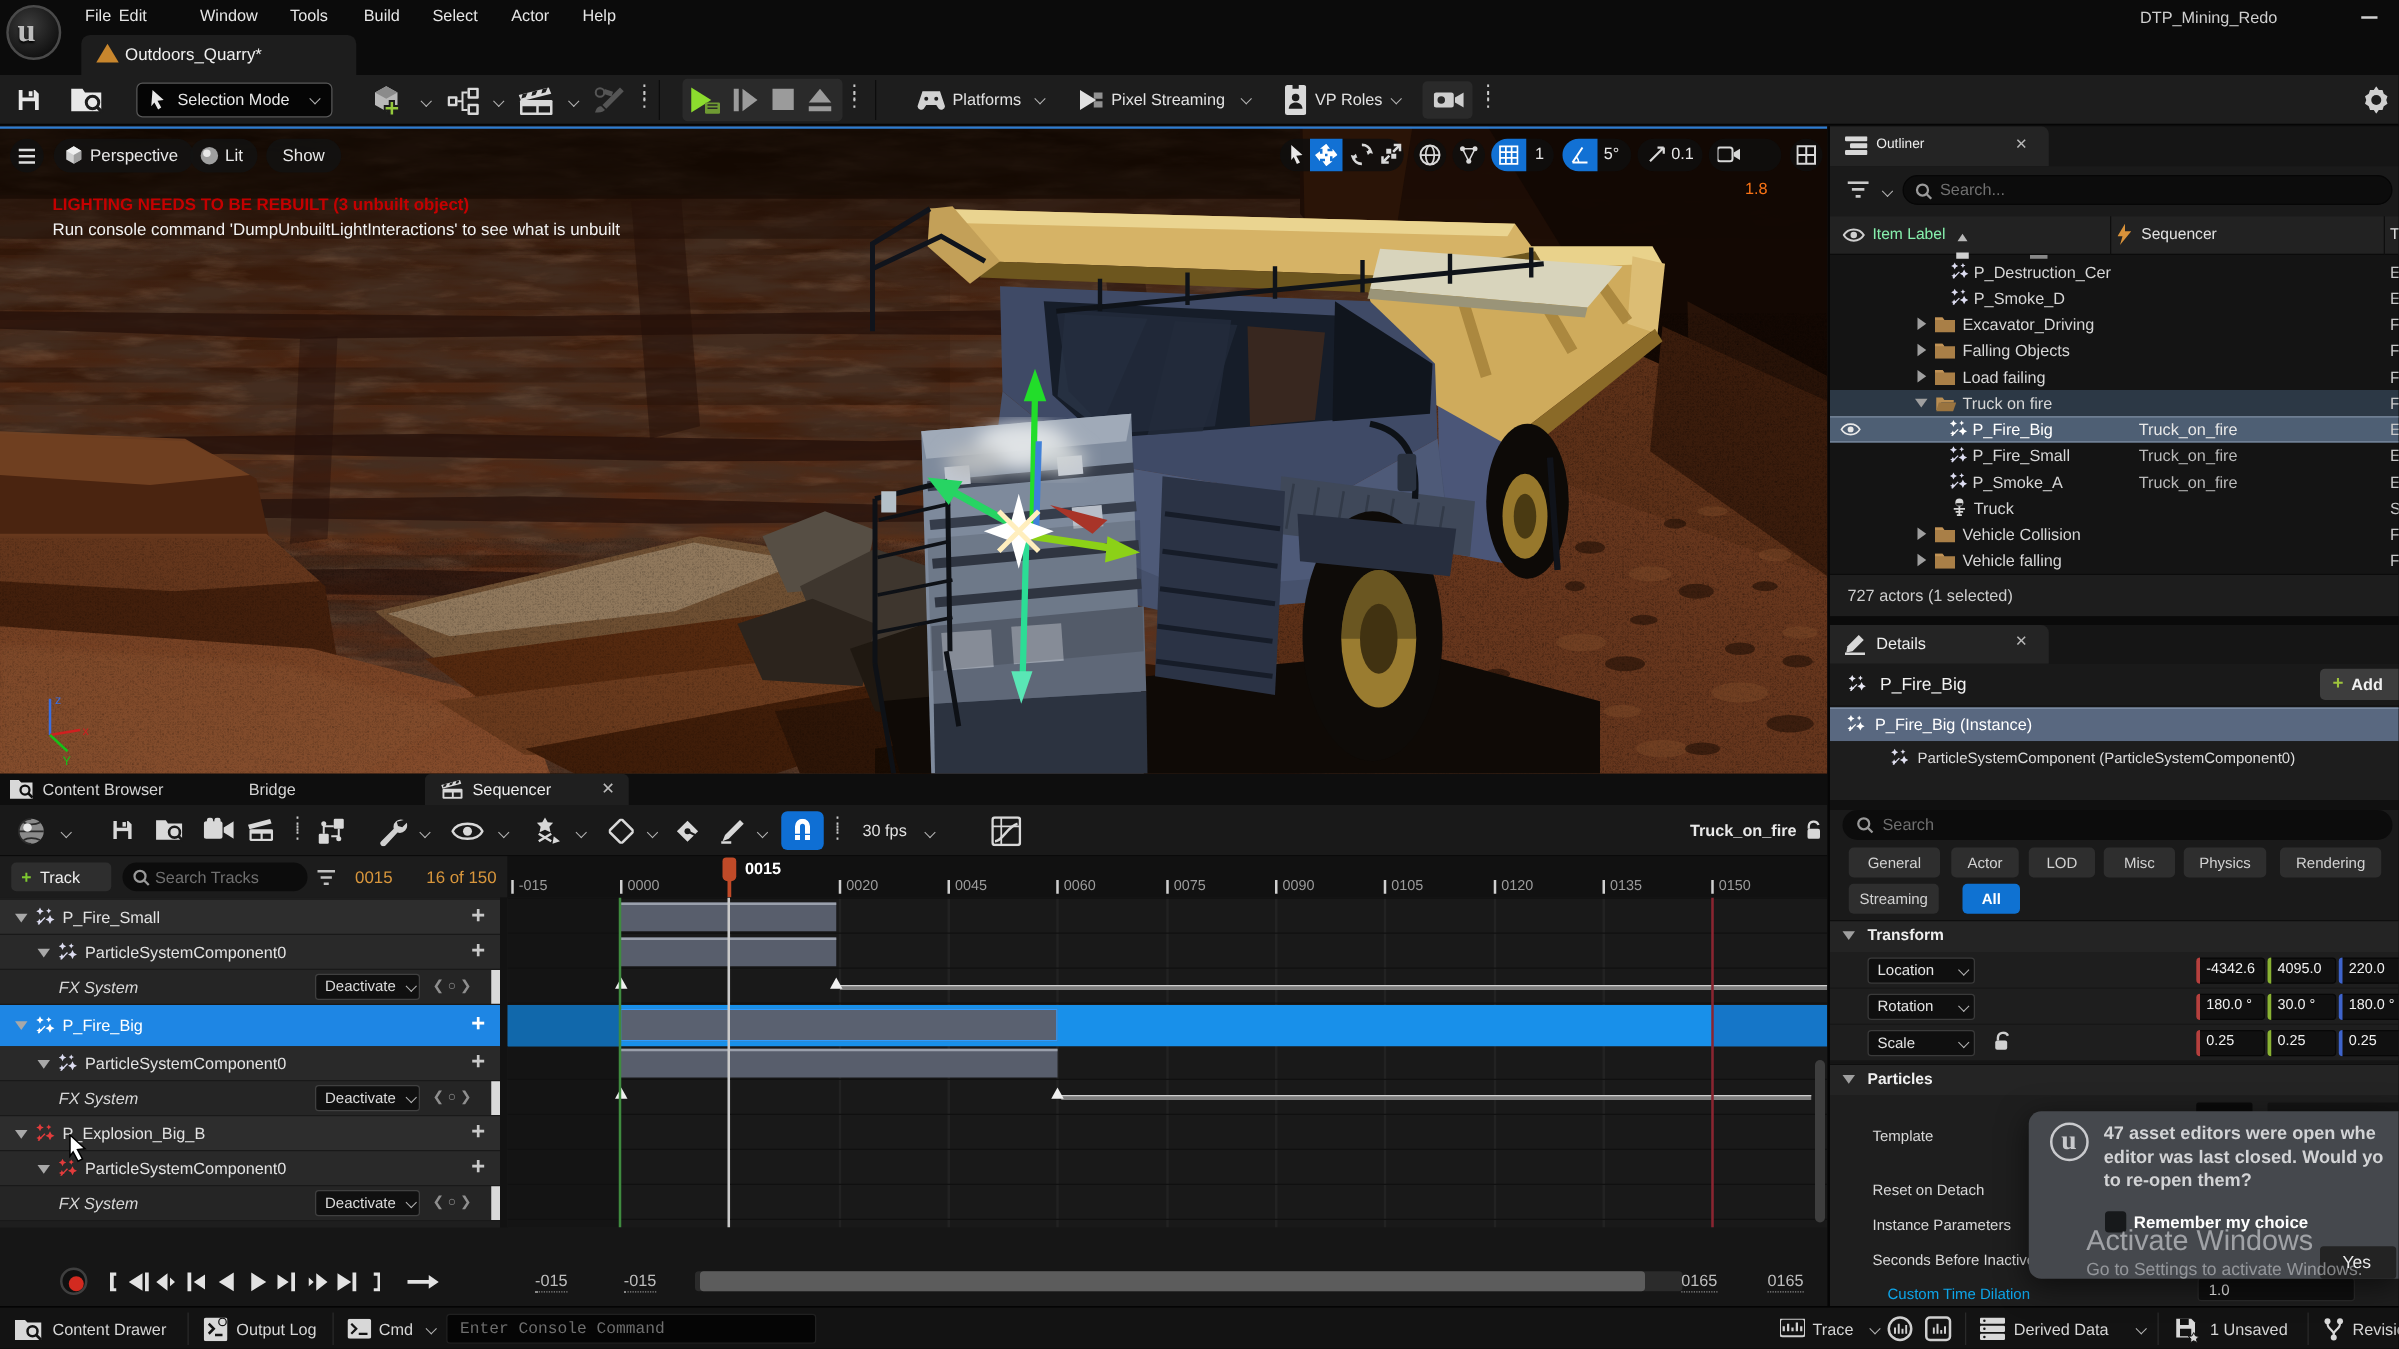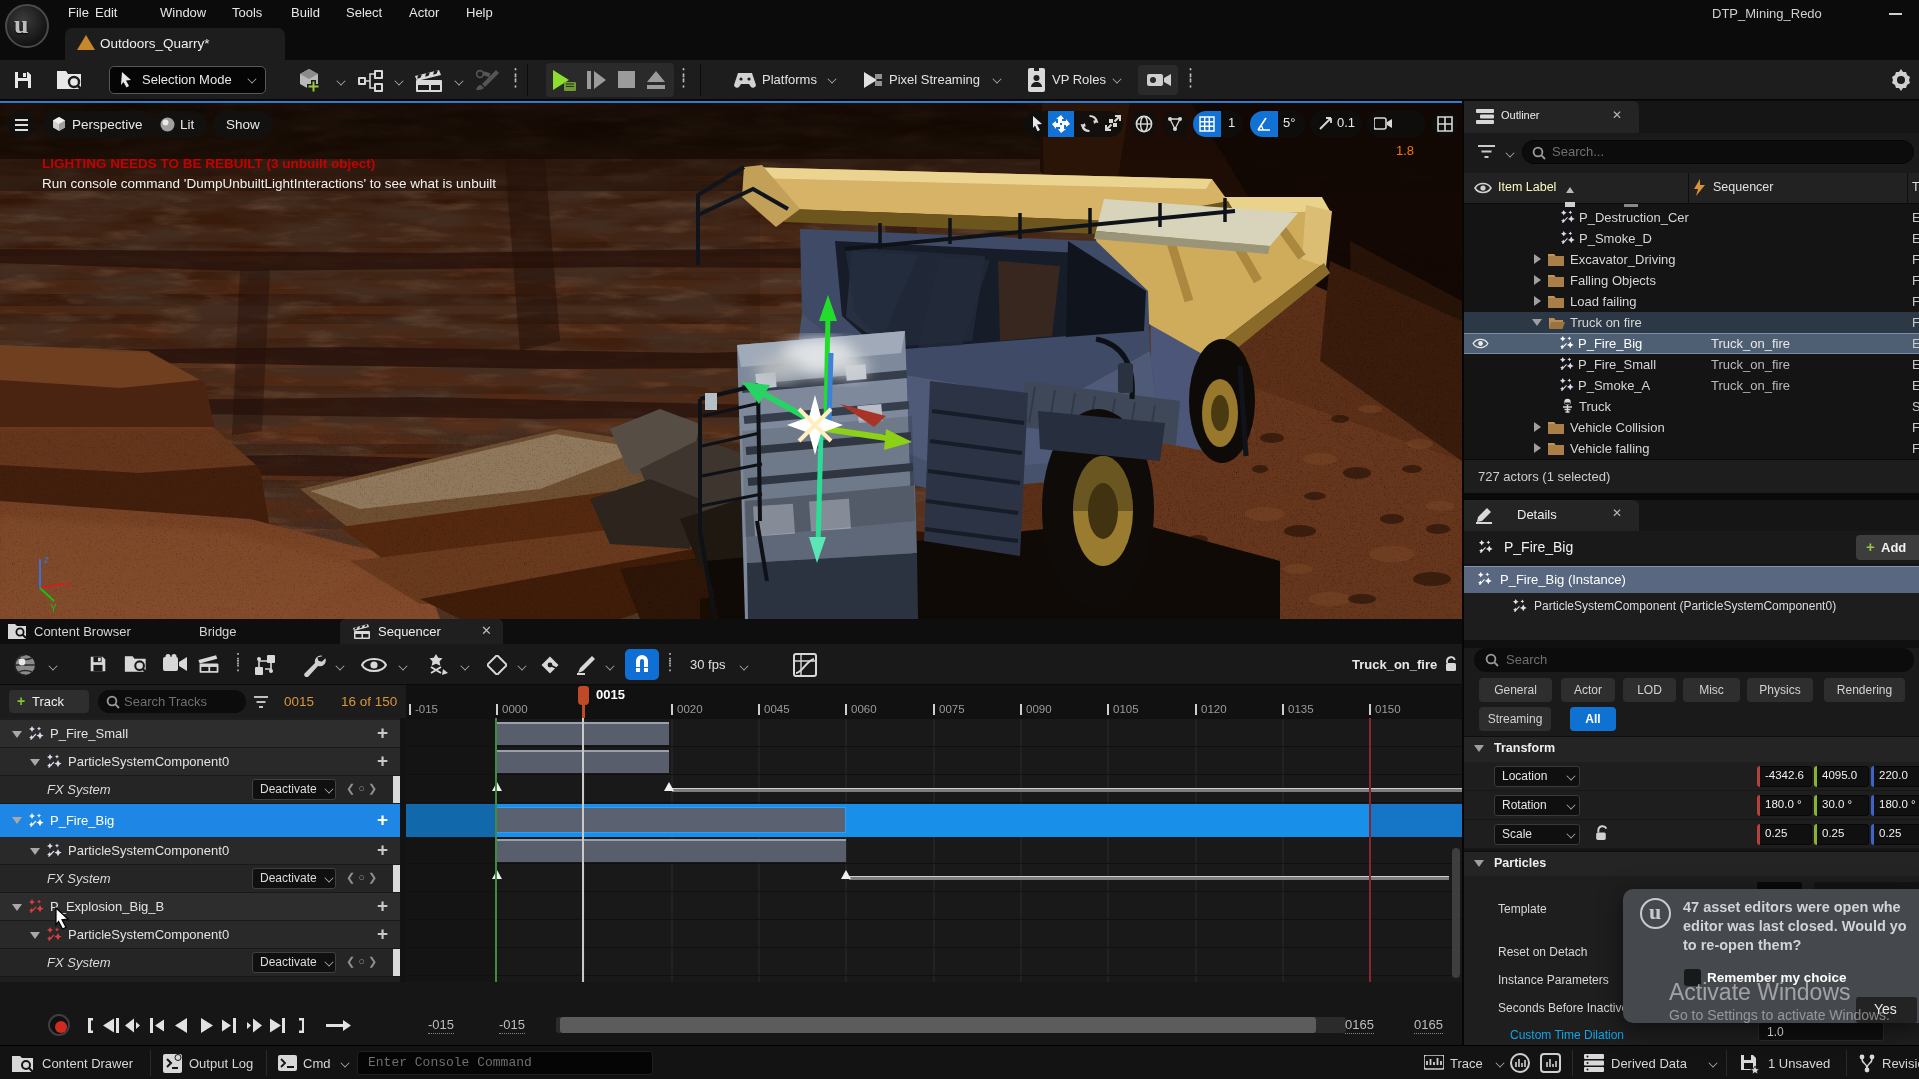--- a/index.html
+++ b/index.html
@@ -826,21 +826,21 @@
     <svg class="abs" style="left:68px;top:45px;" width="14" height="14" viewBox="0 0 14 14">
         <circle cx="6" cy="6" r="4.4" fill="none" stroke="#9a9a9a" stroke-width="1.8"></circle>
         <line x1="9.2" y1="9.2" x2="13" y2="13" stroke="#9a9a9a" stroke-width="1.8"></line>
       </svg>
     <div class="abs" style="left:88px;top:43px;font-size:13px;color:#707070;">Search...</div>
     <div class="abs" style="left:0;top:72px;width:457px;height:31px;background:#222;border-bottom:1px solid #0b0b0b;"></div>
     <svg class="abs" style="left:10px;top:81px;" width="18" height="12" viewBox="0 0 18 12">
         <path d="M1 6c3.5-6 12.5-6 16 0-3.5 6-12.5 6-16 0z" fill="none" stroke="#cfcfcf" stroke-width="1.6"></path>
         <circle cx="9" cy="6" r="2.6" fill="#cfcfcf"></circle>
       </svg>
-    <div class="abs" style="left:34px;top:79px;font-size:12.5px;color:#fef9c3;">Item Label</div>
+    <div class="abs" style="left:34px;top:79px;font-size:12.5px;color:#86efac;">Item Label</div>
     <div class="abs" style="left:102px;top:86px;width:0;height:0;border-left:4.5px solid transparent;border-right:4.5px solid transparent;border-bottom:6px solid #b8b8b8;"></div>
     <div class="abs" style="left:224px;top:72px;width:1px;height:31px;background:#0e0e0e;"></div>
     <svg class="abs" style="left:230px;top:78px;" width="11" height="17" viewBox="0 0 11 17">
         <path d="M6 0L0 10h4l-2 7 9-11H6z" fill="#d8923a"></path>
       </svg>
     <div class="abs" style="left:249px;top:79px;font-size:12.5px;color:#e0e0e0;">Sequencer</div>
     <div class="abs" style="left:443px;top:72px;width:1px;height:31px;background:#0e0e0e;"></div>
     <div class="abs" style="left:448px;top:79px;font-size:12.5px;color:#e0e0e0;">T</div>
     <div class="abs" style="left:101px;top:101px;width:10px;height:5px;background:#cfcfcf;"></div>
       <div class="abs" style="left:160px;top:103px;width:14px;height:3px;background:#888;"></div>
@@ -959,21 +959,21 @@
     <div class="abs" style="left:448px;top:340px;font-size:13px;color:#c9c9c9;">F</div>
     <div class="abs" style="left:0;top:358px;width:457px;height:34px;background:#1d1d1d;border-top:1px solid #0b0b0b;"></div>
     <div class="abs" style="left:14px;top:368px;font-size:13px;color:#cdcdcd;">727 actors (1 selected)</div>
     <div class="abs" style="left:0;top:392px;width:457px;height:7px;background:#0a0a0a;"></div>
     <div class="abs" style="left:0;top:399px;width:457px;height:31px;background:#151515;"></div>
     <div class="abs" style="left:0;top:399px;width:175px;height:31px;background:#242424;border-radius:0 6px 0 0;"></div>
     <svg class="abs" style="left:11px;top:406px;" width="18" height="17" viewBox="0 0 18 17">
         <path d="M12 1l4 4-9 9-5 1 1-5z" fill="#d8d8d8"></path>
         <path d="M1 16h16" stroke="#d8d8d8" stroke-width="2"></path>
       </svg>
-    <div class="abs" style="left:37px;top:406px;font-size:13px;color:#ededed;margin-left:16px;">Details</div>
+    <div class="abs" style="left:37px;top:406px;font-size:13px;color:#ededed;">Details</div>
     <div class="abs" style="left:148px;top:405px;font-size:12px;color:#b8b8b8;">✕</div>
     <div class="abs" style="left:0;top:430px;width:457px;height:33px;background:#191919;"></div>
     <svg class="abs" style="left:14px;top:438px;" width="16" height="16" viewBox="0 0 17 17">
         <g fill="#e8e8f4">
           <path d="M4 1l1 2 2 1-2 1-1 2-1-2-2-1 2-1z"></path>
           <path d="M12 7l1.2 2.4L15.6 10.6l-2.4 1.2L12 14.2l-1.2-2.4L8.4 10.6l2.4-1.2z"></path>
           <path d="M11 1.5l.7 1.4 1.4.7-1.4.7-.7 1.4-.7-1.4-1.4-.7 1.4-.7z"></path>
           <path d="M3.5 10l.8 1.6 1.6.8-1.6.8-.8 1.6-.8-1.6-1.6-.8 1.6-.8z"></path>
         </g>
         <path d="M2.5 14.5L8 9" stroke="#e8e8f4" stroke-width="1.1"></path>

